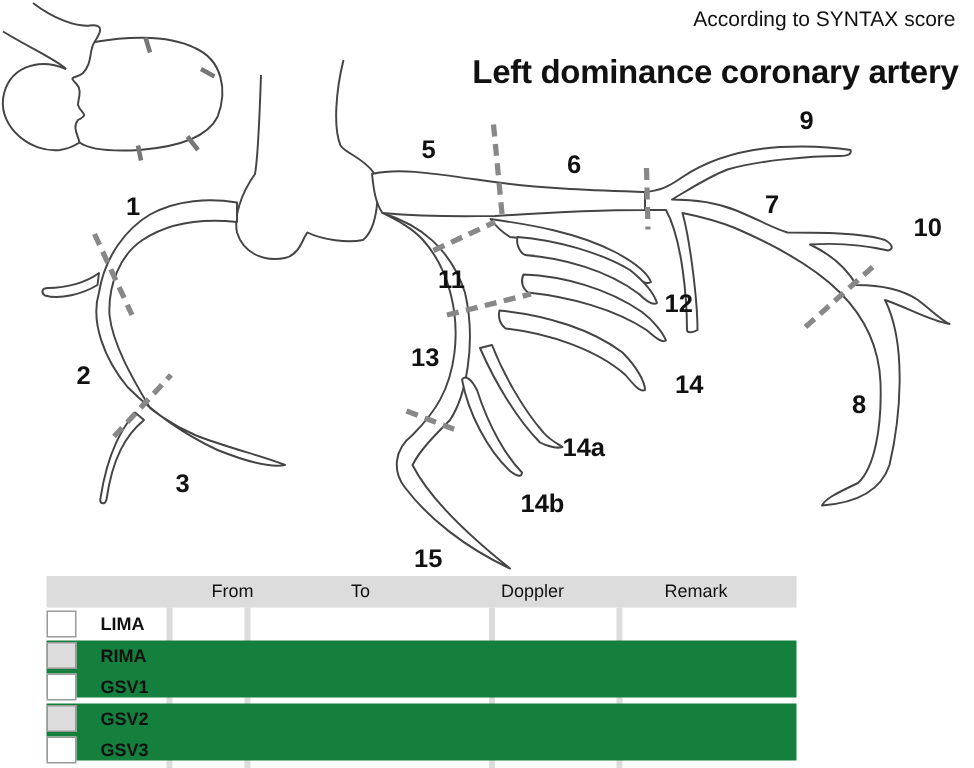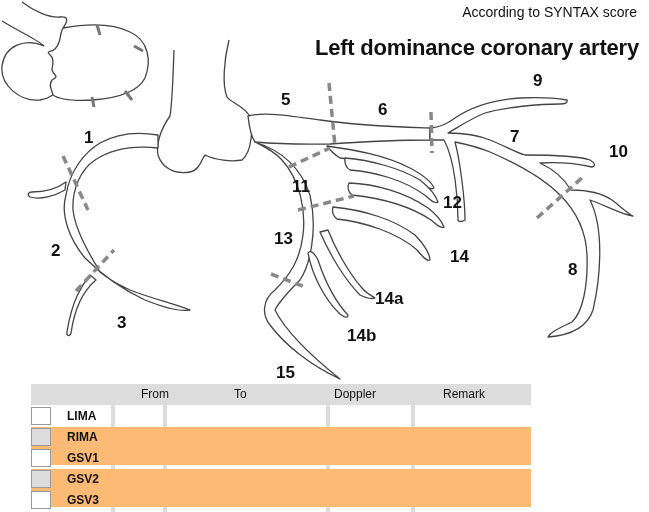--- a/index.html
+++ b/index.html
@@ -9,21 +9,21 @@
   svg.diagram { position: absolute; left: 0; top: 0; }
   .vessel { fill: #fff; stroke: #444; stroke-width: 1.3; stroke-linejoin: round; }
   .line { fill: none; stroke: #444; stroke-width: 1.3; }
   .cut { stroke: #888; stroke-width: 3.5; stroke-dasharray: 8 5; fill: none; }
   .tick { stroke: #777; stroke-width: 3; }
   .seglabel { position: absolute; font-size: 17px; font-weight: bold; }
   .graft-table { position: absolute; left: 31px; top: 384px; width: 500px; }
   .thead { position: absolute; left: 0; top: 0; width: 500px; height: 21px; background: #dcdcdc; }
   .th { position: absolute; top: 3px; font-size: 12px; }
   .row { position: absolute; left: 0; width: 500px; height: 38px; font-weight: bold; }
-  .row.shaded { background: #fdba74; }
+  .row.shaded { background: #15803d; }
   .check { position: absolute; left: 0; top: 1px; width: 20px; height: 18px; border: 1px solid #999; box-sizing: border-box; background: #fff; }
   .row.shaded .check { background: #dcdcdc; }
   .rowlabel { position: absolute; left: 36px; top: 3px; font-size: 12px; }
   .vsep { position: absolute; width: 4px; background: #dcdcdc; }
 </style>
 </head>
 <body>
 
 <div class="subtitle">According to SYNTAX score</div>
 <div class="title">Left dominance coronary artery</div>

